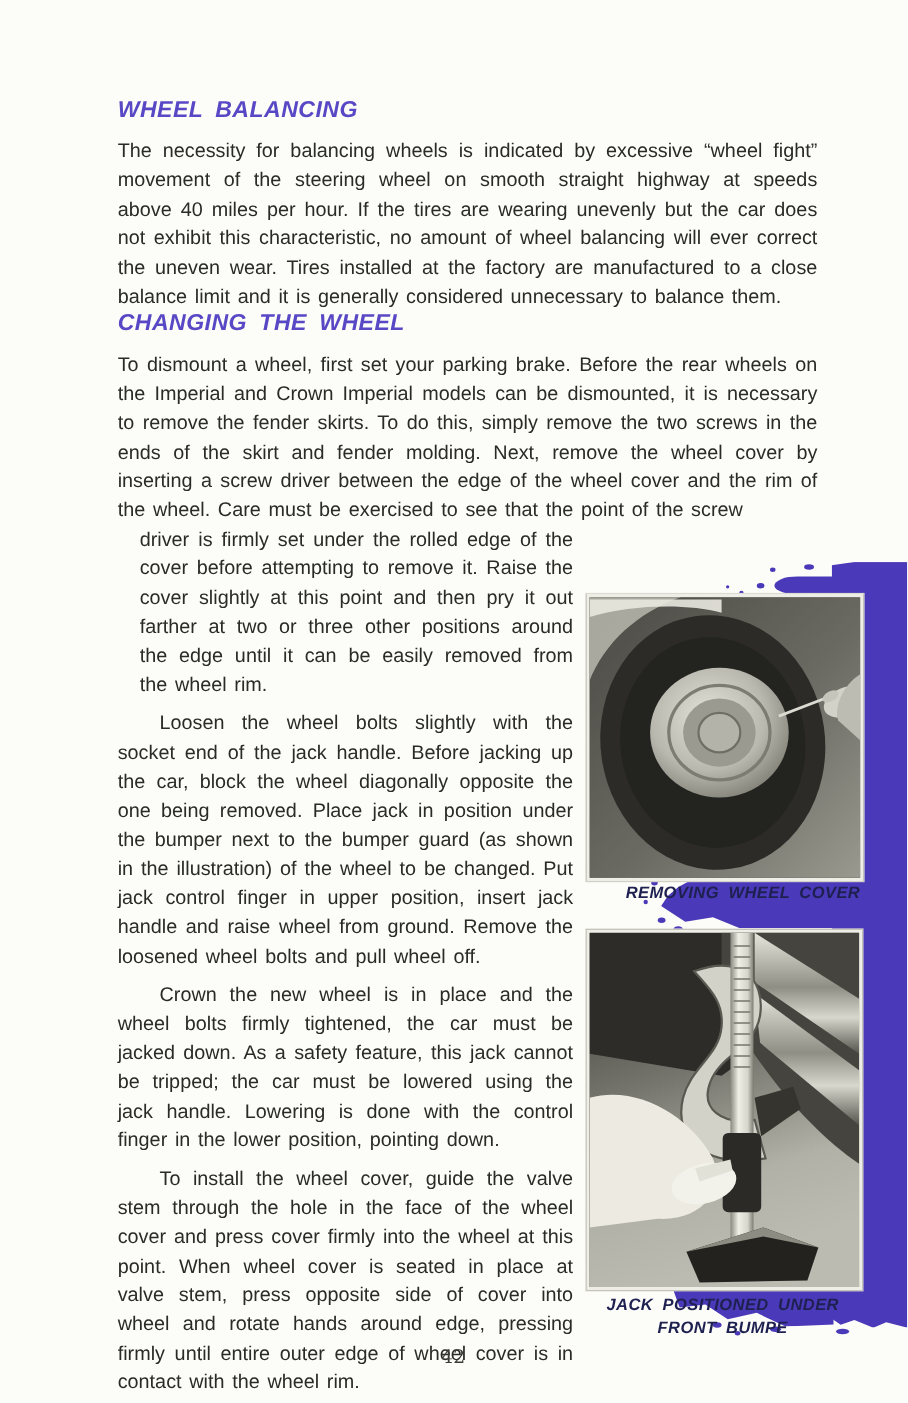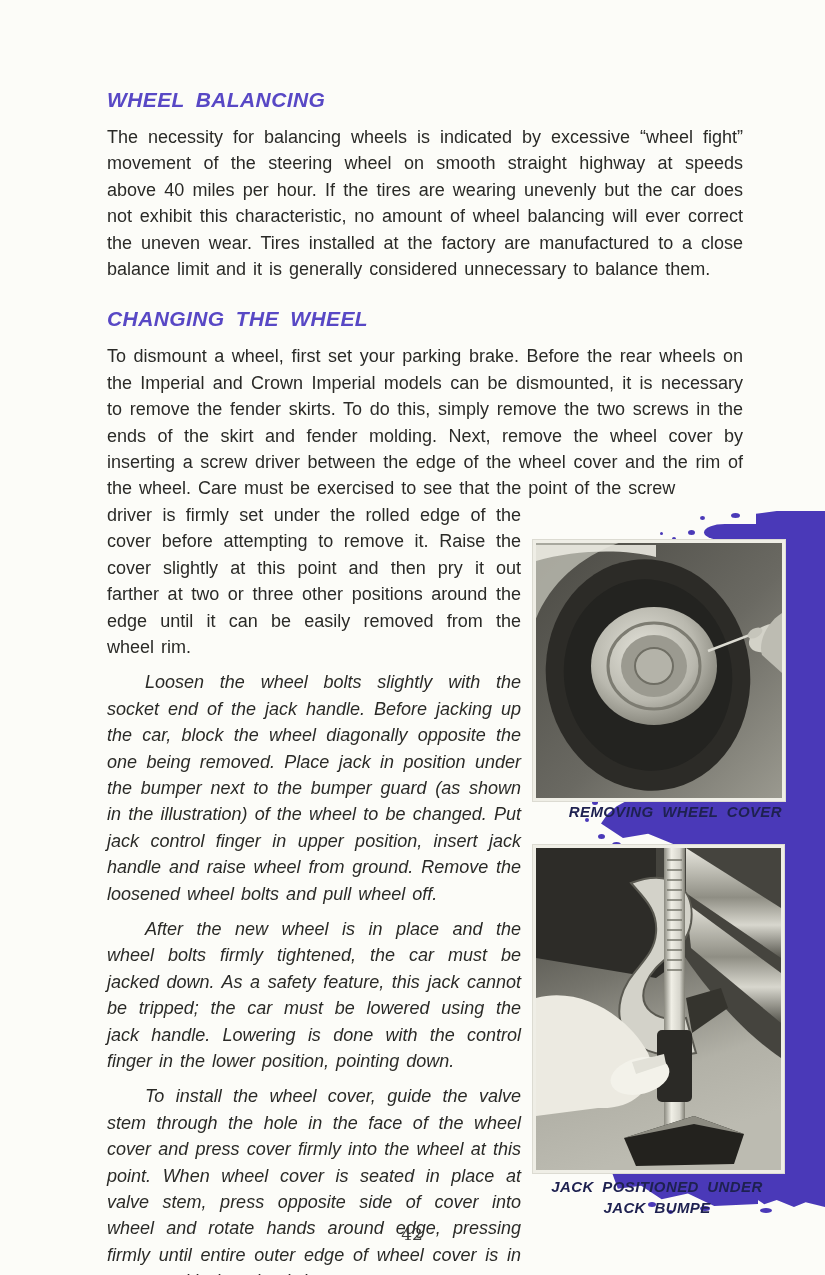--- a/index.html
+++ b/index.html
@@ -3,26 +3,26 @@
 <meta charset="utf-8">
 <style>
   html,body{margin:0;padding:0;}
   body{width:825px;height:1275px;background:#ffffff;font-family:"Liberation Sans",sans-serif;}
   .page{position:relative;width:825px;height:1275px;background:#fcfcf8;overflow:hidden;}
 
   
   .text-col{position:absolute;left:107px;top:88px;width:636px;color:#272724;}
   .sec-heading{margin:0 0 12px 0;font-size:21px;line-height:24px;font-weight:bold;font-style:italic;
     color:#5848c5;letter-spacing:0.4px;word-spacing:5px;}
-  .sec-heading.second{margin-top:25px;}
+  .sec-heading.second{}
   .body-p{margin:0;font-size:18px;line-height:26.4px;text-align:justify;word-spacing:2px;color:#2a2a27;}
   .narrow{width:414px;}
   .narrow .body-p{margin-top:9px;}
-  .narrow .body-p.cont{margin-top:0;}
-  .narrow .body-p.ind{text-indent:38px;font-style:italic;}
+  .narrow .body-p.cont{margin-top:0;margin-left:20px;}
+  .narrow .body-p.ind{text-indent:38px;}
 
   
   .blob{position:absolute;background:#4a39b8;}
   .blob-main{left:756px;top:511px;width:69px;height:696px;
     clip-path:polygon(0 0.4%,30% 0,100% 0,100% 100%,72% 99.3%,55% 100%,30% 99%,12% 99.6%,0 98.8%);}
   .blob-tongue{left:704px;top:524px;width:56px;height:17px;border-radius:45% 0 0 55%/60% 0 0 60%;}
   .blob-band1{left:601px;top:793px;width:157px;height:51px;
     clip-path:polygon(10% 26%,22% 6%,38% 16%,52% 0,100% 0,100% 100%,46% 100%,30% 80%,14% 88%,0 60%,4% 42%);}
   .blob-band2{left:612px;top:1158px;width:146px;height:48px;
     clip-path:polygon(16% 0,100% 0,100% 96%,70% 100%,52% 74%,34% 86%,20% 58%,4% 64%,0 30%,8% 18%);}
@@ -75,21 +75,21 @@
   <div class="text-col">
     <h1 class="sec-heading">WHEEL BALANCING</h1>
     <p class="body-p">The necessity for balancing wheels is indicated by excessive “wheel fight” movement of the steering wheel on smooth straight highway at speeds above 40 miles per hour. If the tires are wearing unevenly but the car does not exhibit this characteristic, no amount of wheel balancing will ever correct the uneven wear. Tires installed at the factory are manufactured to a close balance limit and it is generally considered unnecessary to balance them.</p>
 
     <h1 class="sec-heading second">CHANGING THE WHEEL</h1>
     <p class="body-p">To dismount a wheel, first set your parking brake. Before the rear wheels on the Imperial and Crown Imperial models can be dismounted, it is necessary to remove the fender skirts. To do this, simply remove the two screws in the ends of the skirt and fender molding. Next, remove the wheel cover by inserting a screw driver between the edge of the wheel cover and the rim of the wheel. Care must be exercised to see that the point of the screw</p>
 
     <div class="narrow">
       <p class="body-p cont">driver is firmly set under the rolled edge of the cover before attempting to remove it. Raise the cover slightly at this point and then pry it out farther at two or three other positions around the edge until it can be easily removed from the wheel rim.</p>
       <p class="body-p ind">Loosen the wheel bolts slightly with the socket end of the jack handle. Before jacking up the car, block the wheel diagonally opposite the one being removed. Place jack in position under the bumper next to the bumper guard (as shown in the illustration) of the wheel to be changed. Put jack control finger in upper position, insert jack handle and raise wheel from ground. Remove the loosened wheel bolts and pull wheel off.</p>
-      <p class="body-p ind">After the new wheel is in place and the wheel bolts firmly tightened, the car must be jacked down. As a safety feature, this jack cannot be tripped; the car must be lowered using the jack handle. Lowering is done with the control finger in the lower position, pointing down.</p>
+      <p class="body-p ind">Crown the new wheel is in place and the wheel bolts firmly tightened, the car must be jacked down. As a safety feature, this jack cannot be tripped; the car must be lowered using the jack handle. Lowering is done with the control finger in the lower position, pointing down.</p>
       <p class="body-p ind">To install the wheel cover, guide the valve stem through the hole in the face of the wheel cover and press cover firmly into the wheel at this point. When wheel cover is seated in place at valve stem, press opposite side of cover into wheel and rotate hands around edge, pressing firmly until entire outer edge of wheel cover is in contact with the wheel rim.</p>
     </div>
   </div>
 
   <div class="photo" id="photo1">
     <svg width="246" height="255" viewBox="0 0 246 255">
       <defs>
         <linearGradient id="p1bg" x1="0" y1="0" x2="1" y2="1">
           <stop offset="0" stop-color="#4b4a44"></stop>
             <stop offset="0.55" stop-color="#6a6962"></stop>
@@ -166,17 +166,17 @@
       <line x1="4" y1="234" x2="126" y2="210" stroke="#3c3b35" stroke-width="5"></line>
       <path d="M0,150 C45,138 92,168 112,205 C124,232 104,262 62,260 L0,268 Z" fill="#eceae1"></path>
       <ellipse cx="104" cy="228" rx="30" ry="18" fill="#f3f2ea" transform="rotate(-14 104 228)"></ellipse>
       <path d="M96,214 L128,206 L130,216 L100,226 Z" fill="#e2e1d8"></path>
       <path d="M88,290 L158,268 L208,286 L198,316 L100,318 Z" fill="#23221e"></path>
       <path d="M88,290 L158,268 L208,286 L158,276 Z" fill="#8d8c82"></path>
     </svg>
   </div>
   <div class="caption" id="caption2">
     <div>JACK POSITIONED UNDER</div>
-    <div>JACK BUMPE</div>
+    <div>FRONT BUMPE</div>
   </div>
 
   <div class="page-number">42</div>
 </div>
 
 </body></html>

